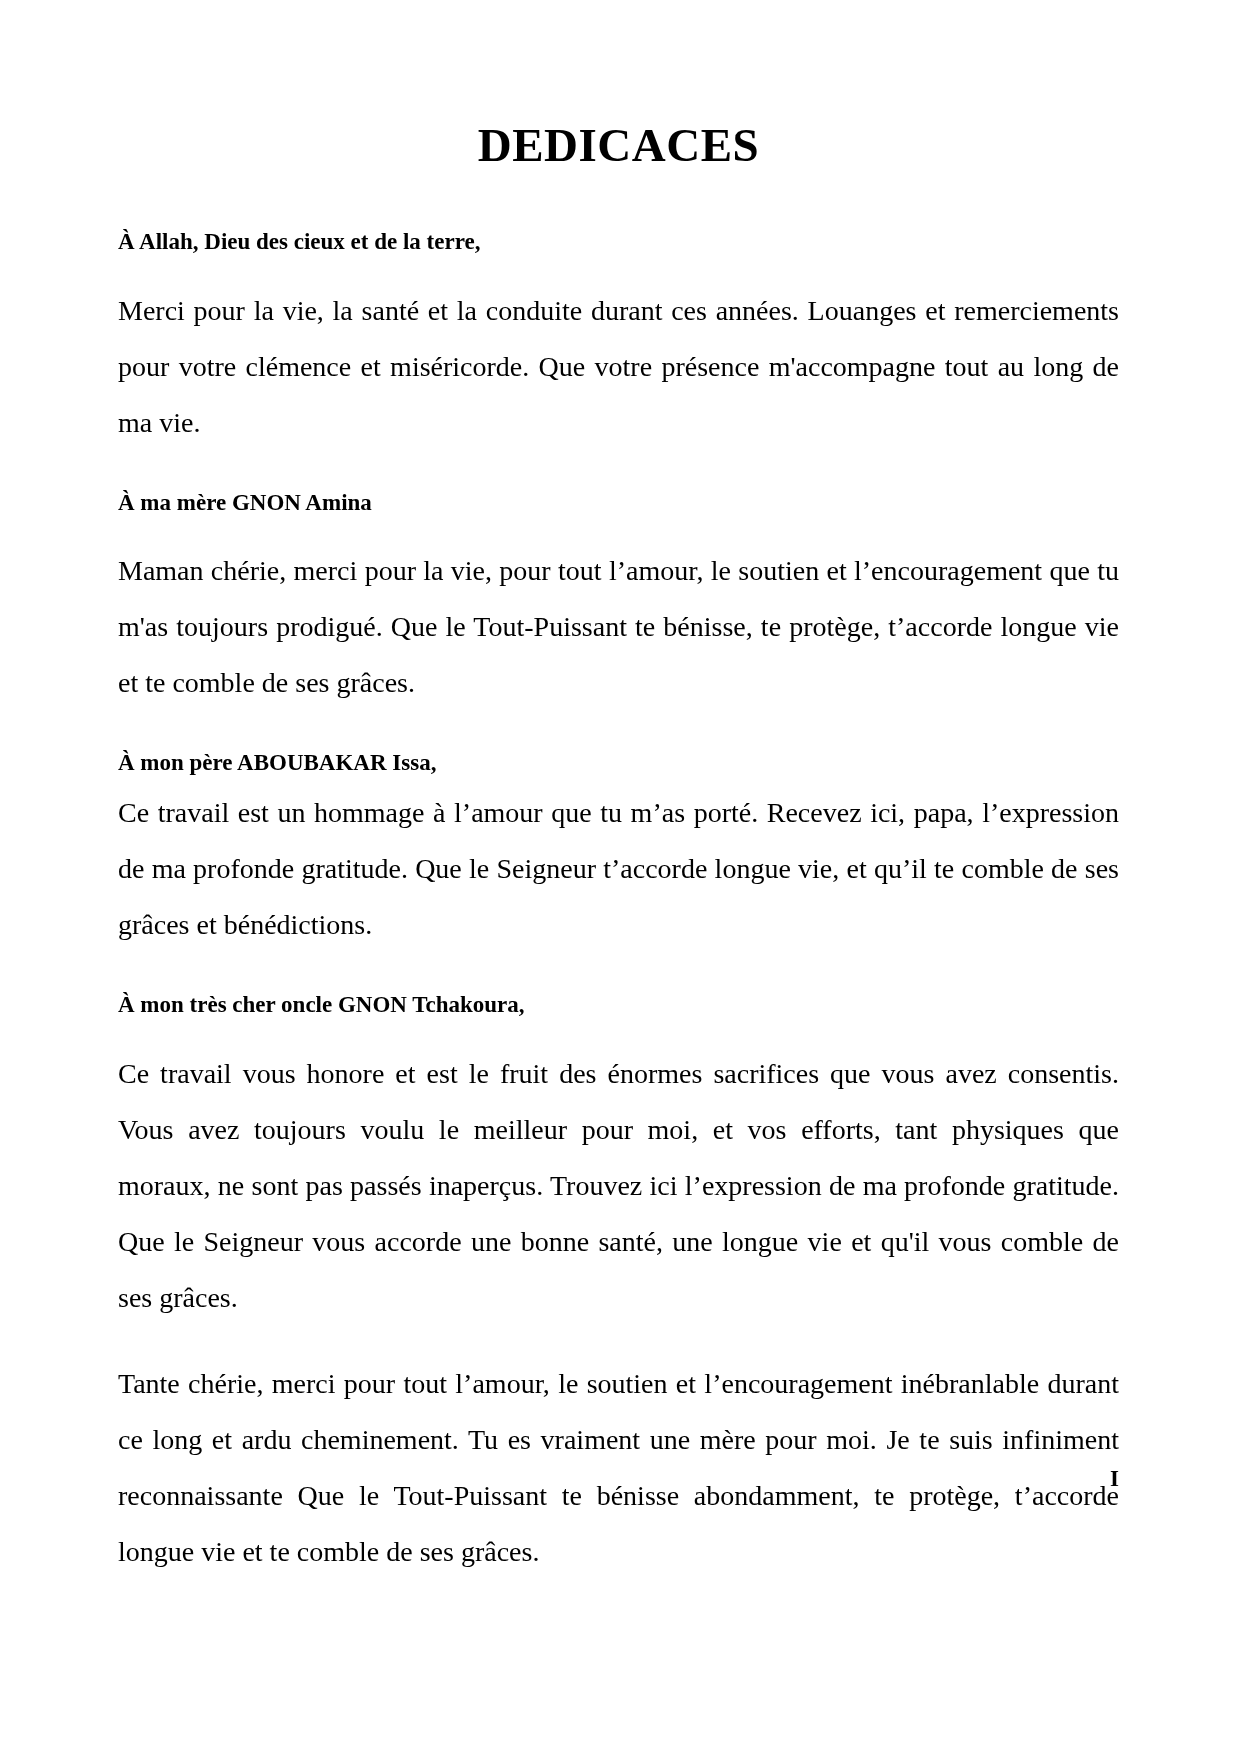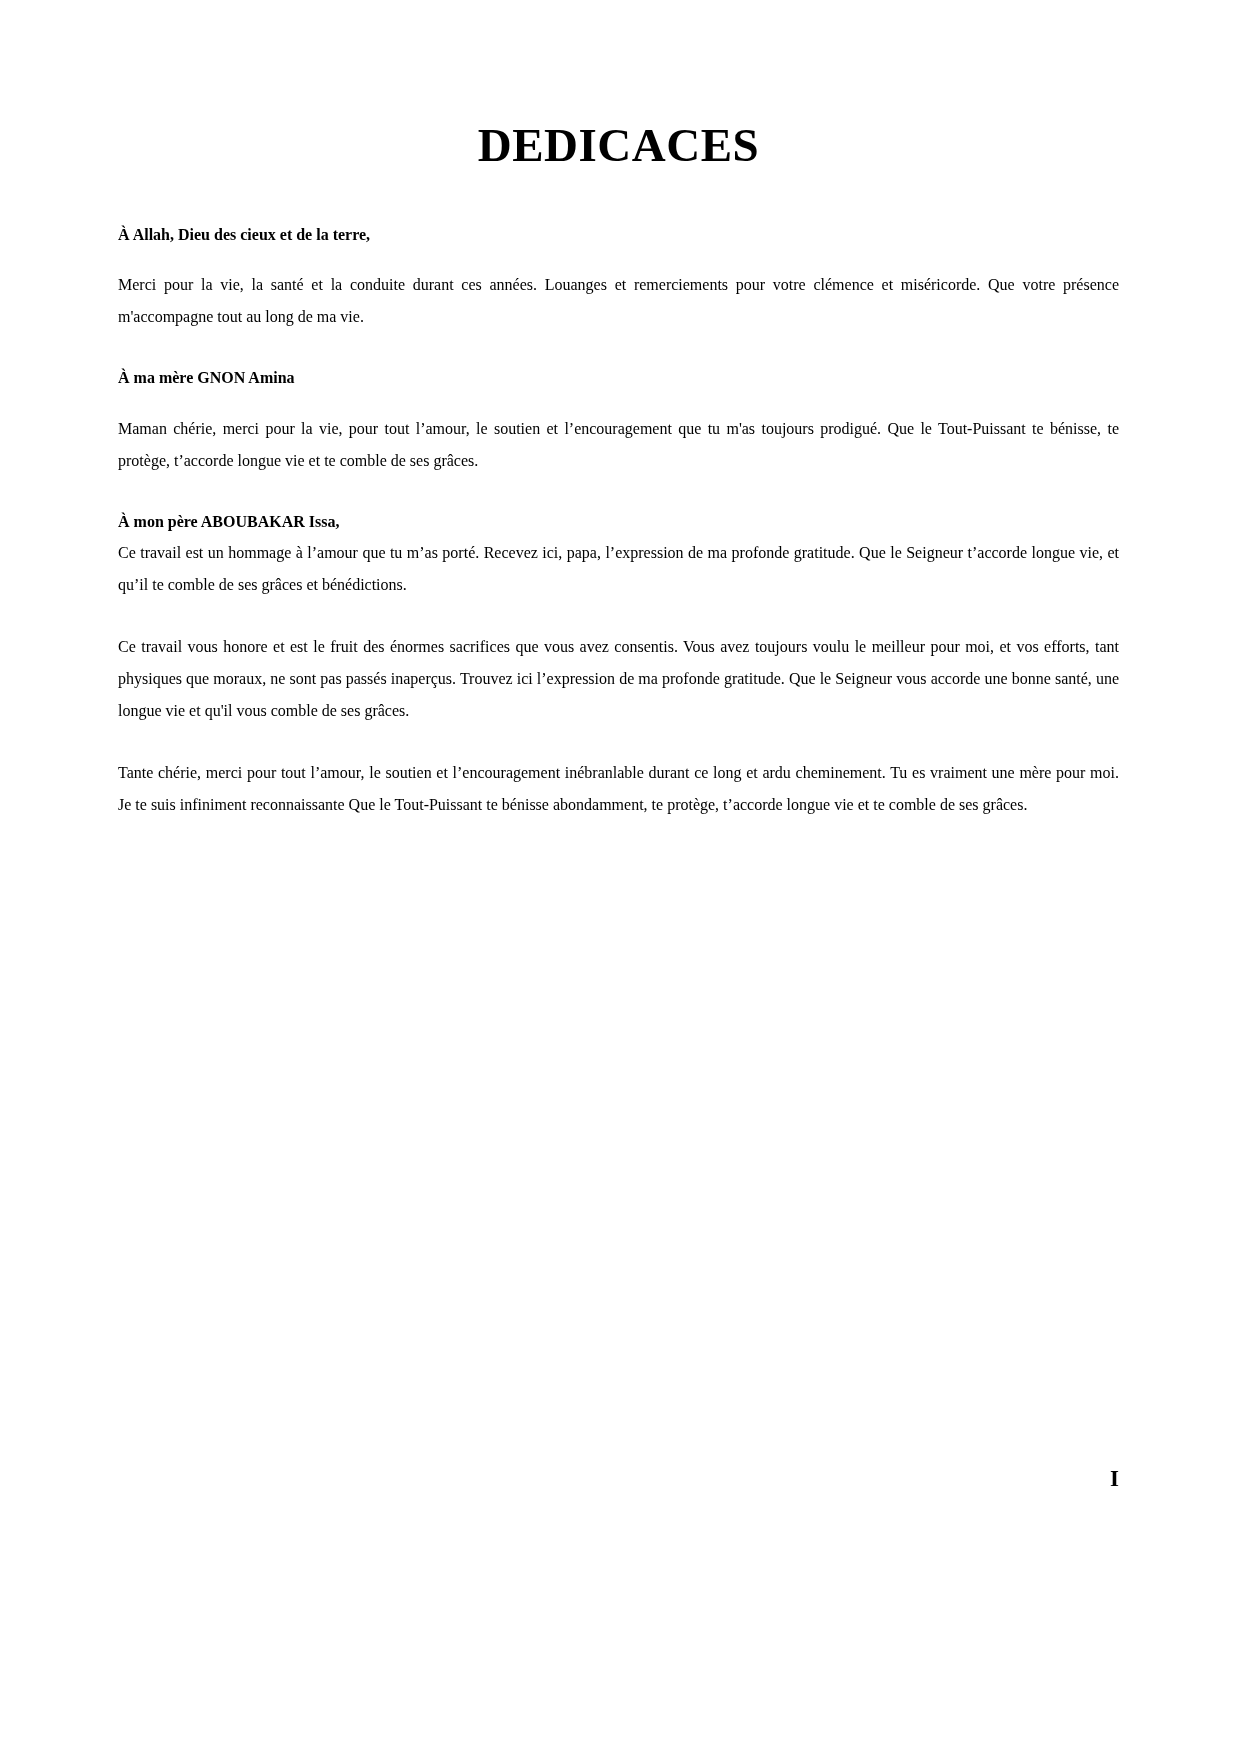--- a/index.html
+++ b/index.html
@@ -24,30 +24,30 @@
     font-size: 47px;
     font-weight: bold;
     text-align: center;
     margin: 0 0 48px 0;
     letter-spacing: 0.5px;
   }
   .dedication-section {
     margin-bottom: 30px;
   }
   .section-heading {
-    font-size: 16px;
+    font-size: 23px;
     font-weight: bold;
     margin: 0 0 19px 0;
     line-height: 1.9;
   }
   .dedication-section.tight .section-heading {
     margin-bottom: 0;
   }
   .section-body {
-    font-size: 16px;
+    font-size: 28px;
     line-height: 2.0;
     text-align: justify;
     margin: 0;
   }
   .page-number {
     position: absolute;
     top: 1466px;
     right: 122px;
     font-size: 23px;
     font-weight: bold;
@@ -69,20 +69,21 @@
     <h2 class="section-heading">À ma mère GNON Amina</h2>
     <p class="section-body">Maman chérie, merci pour la vie, pour tout l’amour, le soutien et l’encouragement que tu m'as toujours prodigué. Que le Tout-Puissant te bénisse, te protège, t’accorde longue vie et te comble de ses grâces.</p>
   </section>
 
   <section class="dedication-section tight">
     <h2 class="section-heading">À mon père ABOUBAKAR Issa,</h2>
     <p class="section-body">Ce travail est un hommage à l’amour que tu m’as porté. Recevez ici, papa, l’expression de ma profonde gratitude. Que le Seigneur t’accorde longue vie, et qu’il te comble de ses grâces et bénédictions.</p>
   </section>
 
   <section class="dedication-section">
+    <h2 class="section-heading">À mon très cher oncle GNON Tchakoura,</h2>
     <p class="section-body">Ce travail vous honore et est le fruit des énormes sacrifices que vous avez consentis. Vous avez toujours voulu le meilleur pour moi, et vos efforts, tant physiques que moraux, ne sont pas passés inaperçus. Trouvez ici l’expression de ma profonde gratitude. Que le Seigneur vous accorde une bonne santé, une longue vie et qu'il vous comble de ses grâces.</p>
   </section>
 
   <section class="dedication-section">
     <p class="section-body">Tante chérie, merci pour tout l’amour, le soutien et l’encouragement inébranlable durant ce long et ardu cheminement. Tu es vraiment une mère pour moi. Je te suis infiniment reconnaissante Que le Tout-Puissant te bénisse abondamment, te protège, t’accorde longue vie et te comble de ses grâces.</p>
   </section>
 
   <div class="page-number">I</div>
 
 </div>

